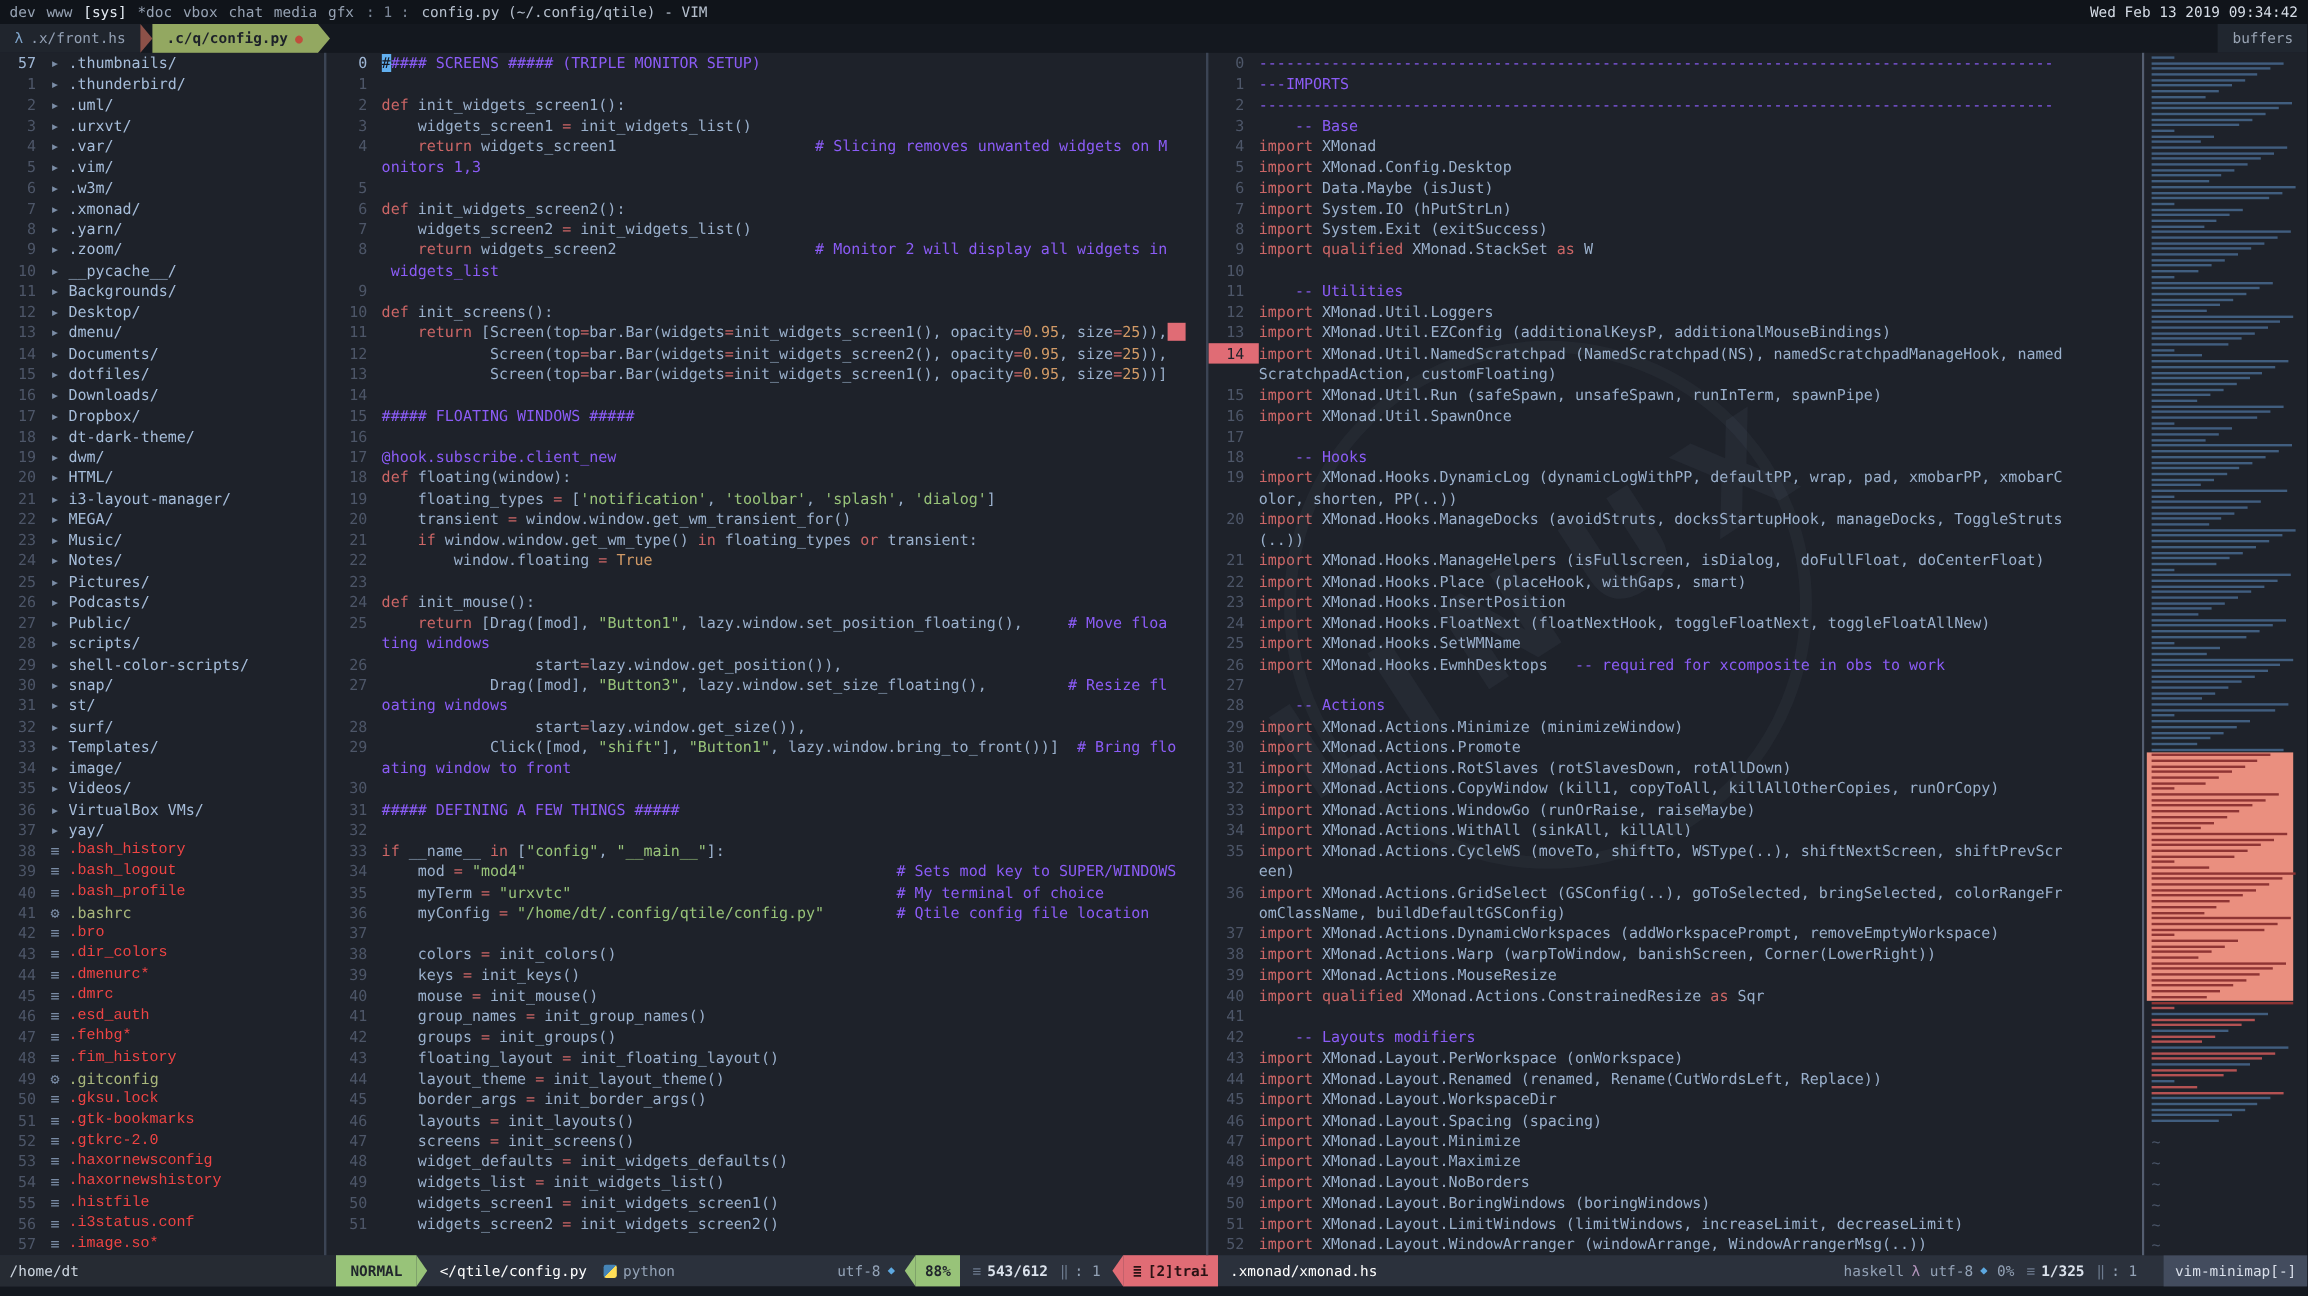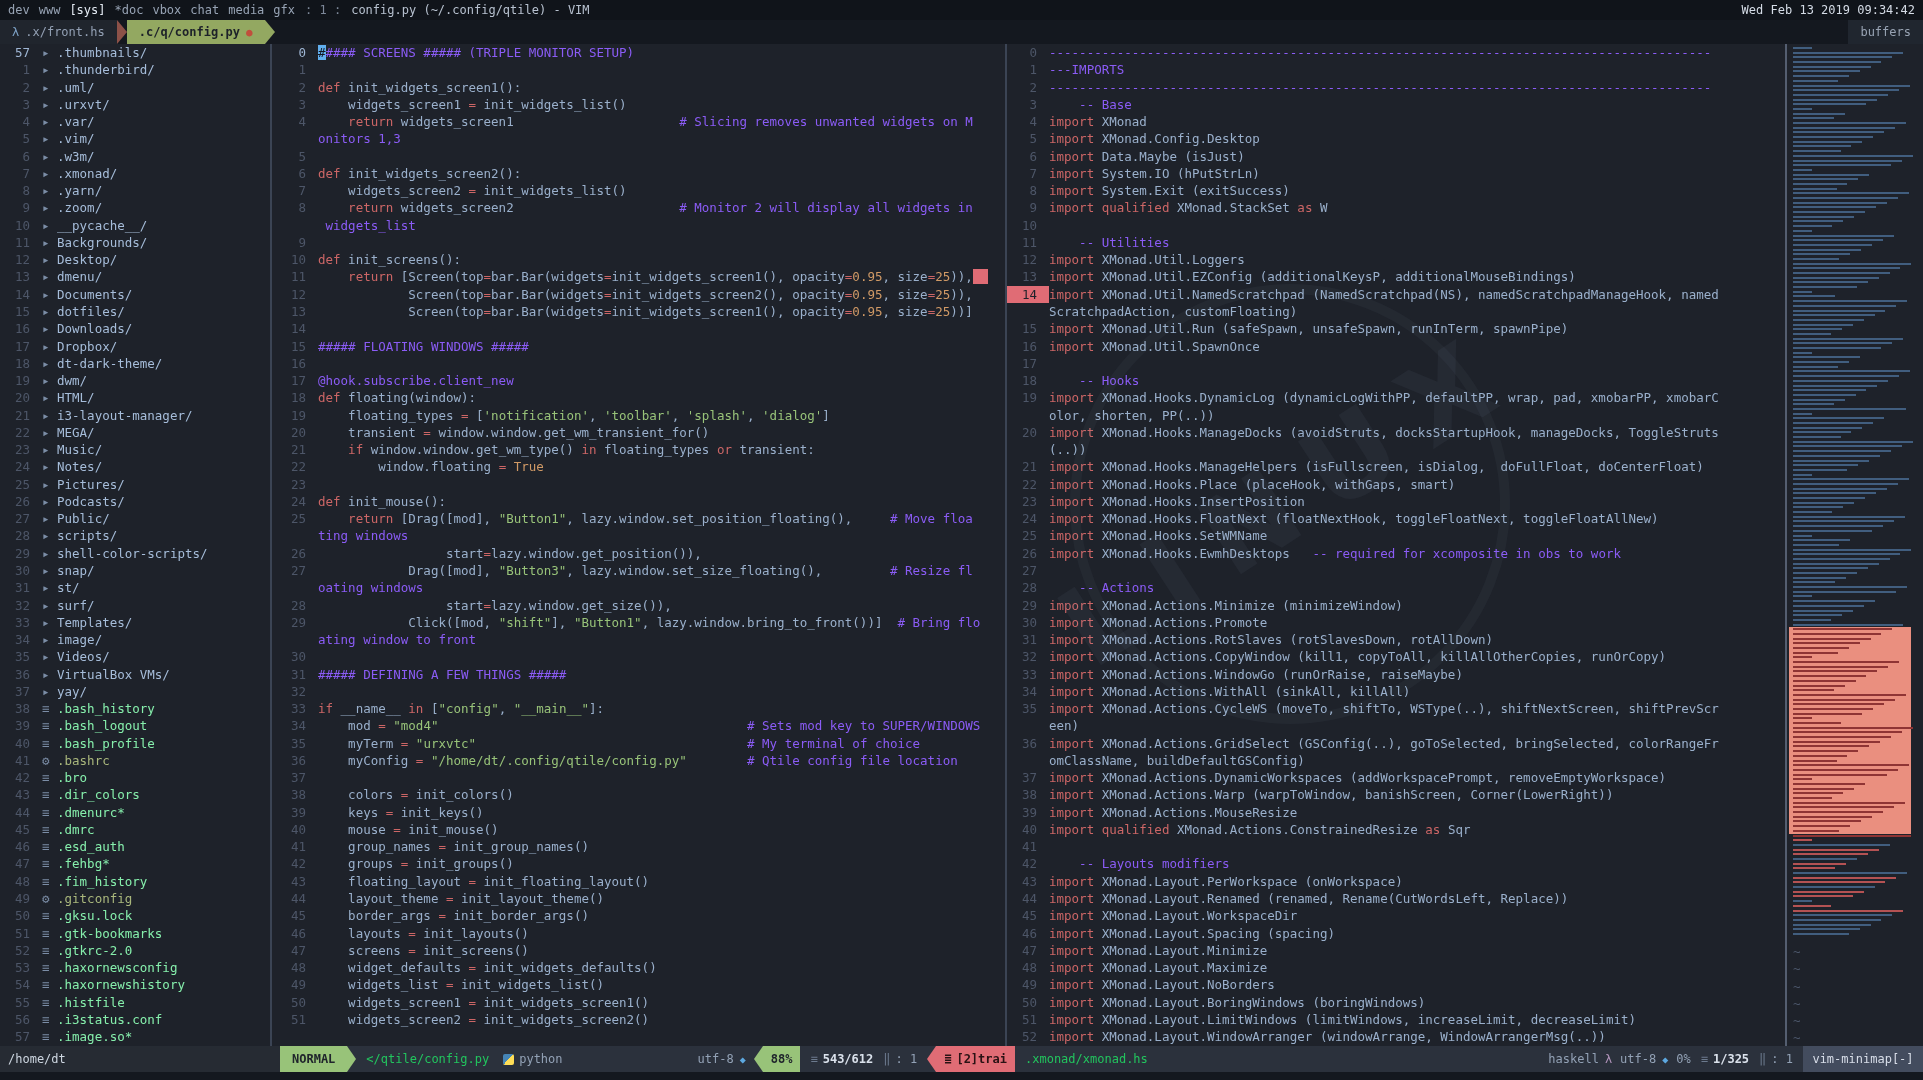--- a/index.html
+++ b/index.html
@@ -39,21 +39,21 @@
   .kw{color:#cc6666;}
   .str{color:#98c379;}
   .num{color:#d19a66;}
   .cmt{color:#8b5cf6;}
   .cursor{background:#61afef;color:#131720;}
   .trail{background:#e06c75;}
   
   .trow{display:flex;height:17.27px;line-height:17.27px;white-space:pre;}
   .t-ic{display:inline-block;width:15px;color:#7b8da6;}
   .t-dir{color:#a6bdda;}
-  .t-file{color:#86efac;}
+  .t-file{color:#ef4444;font-family:Liberation Mono, monospace;}
   .t-gear{color:#a9b77c;}
   
   .mini{position:relative;background:#1e222a;}
   .vp-block{position:absolute;left:2px;right:12px;background:#ea8f7f;z-index:0;}
   #mm-bars{position:relative;z-index:1;padding-top:3px;height:896px;}
   .mmbar{height:2px;margin:0 10px 2.7px 6px;background:#48688e;opacity:.85;}
   .mmbar.vp{background:#8f3434;opacity:1;}
   .mmbar.rd{background:#cf5b5b;}
   .tilde{height:17.27px;line-height:17.27px;color:#4a5568;padding-left:6px;}
   
@@ -63,31 +63,31 @@
     letter-spacing:28px;color:rgba(150,170,200,0.06);font-family:"DejaVu Sans",sans-serif;}
   
   .sbar{height:26px;display:flex;background:#2b313c;color:#93a2b6;font-size:12px;}
   .sl-tree{flex:0 0 272px;display:flex;align-items:center;padding-left:8px;color:#cdd6e0;background:#262b33;}
   .sl-mid{flex:0 0 735px;display:flex;align-items:center;}
   .sl-rwin{flex:1;display:flex;align-items:center;}
   .mode{background:#98c379;color:#20252c;font-weight:bold;padding:0 12px;height:26px;display:flex;align-items:center;}
   .tri-mode{border-top:13px solid transparent;border-bottom:13px solid transparent;border-left:9px solid #98c379;}
   .tri-grn{border-top:13px solid transparent;border-bottom:13px solid transparent;border-right:9px solid #98c379;}
   .tri-red{border-top:13px solid transparent;border-bottom:13px solid transparent;border-right:9px solid #e06c75;}
-  .sl-path{margin-left:10px;color:#22c55e;}
+  .sl-path{margin-left:10px;color:#ffffff;}
   .py-icon{display:inline-block;width:11px;height:11px;border-radius:2px;margin-left:14px;margin-right:5px;
     background:linear-gradient(135deg,#4584b6 50%,#ffde57 50%);}
   .sl-right{margin-left:auto;display:flex;align-items:center;height:39px;}
   .os-ic{color:#5da8e0;font-size:10px;margin:0 8px 0 6px;}
   .pct{background:#98c379;color:#20252c;font-weight:bold;padding:0 8px;height:26px;display:flex;align-items:center;}
   .dimic{color:#6c7a8e;margin:0 5px 0 10px;}
   .pos{color:#dbe2ec;font-weight:bold;}
   .warnseg{background:#e06c75;color:#2a1214;height:26px;display:flex;align-items:center;padding:0 8px;font-weight:bold;gap:5px;}
   .hs-ic2{color:#b294bb;margin:0 8px 0 6px;}
-  .mmseg{flex:0 0 120px;margin-left:10px;background:#434c5e;color:#d8dee9;height:26px;display:flex;align-items:center;justify-content:center;}
+  .mmseg{flex:0 0 120px;margin-left:22px;background:#434c5e;color:#d8dee9;height:26px;display:flex;align-items:center;justify-content:center;}
   .cmdline{height:8px;background:#14181f;}
 </style>
 </head>
 <body>
 
 <div class="screen">
 
   <div class="topbar">
     <div class="ws" id="ws">
         <span class="ws-tag">dev</span>

